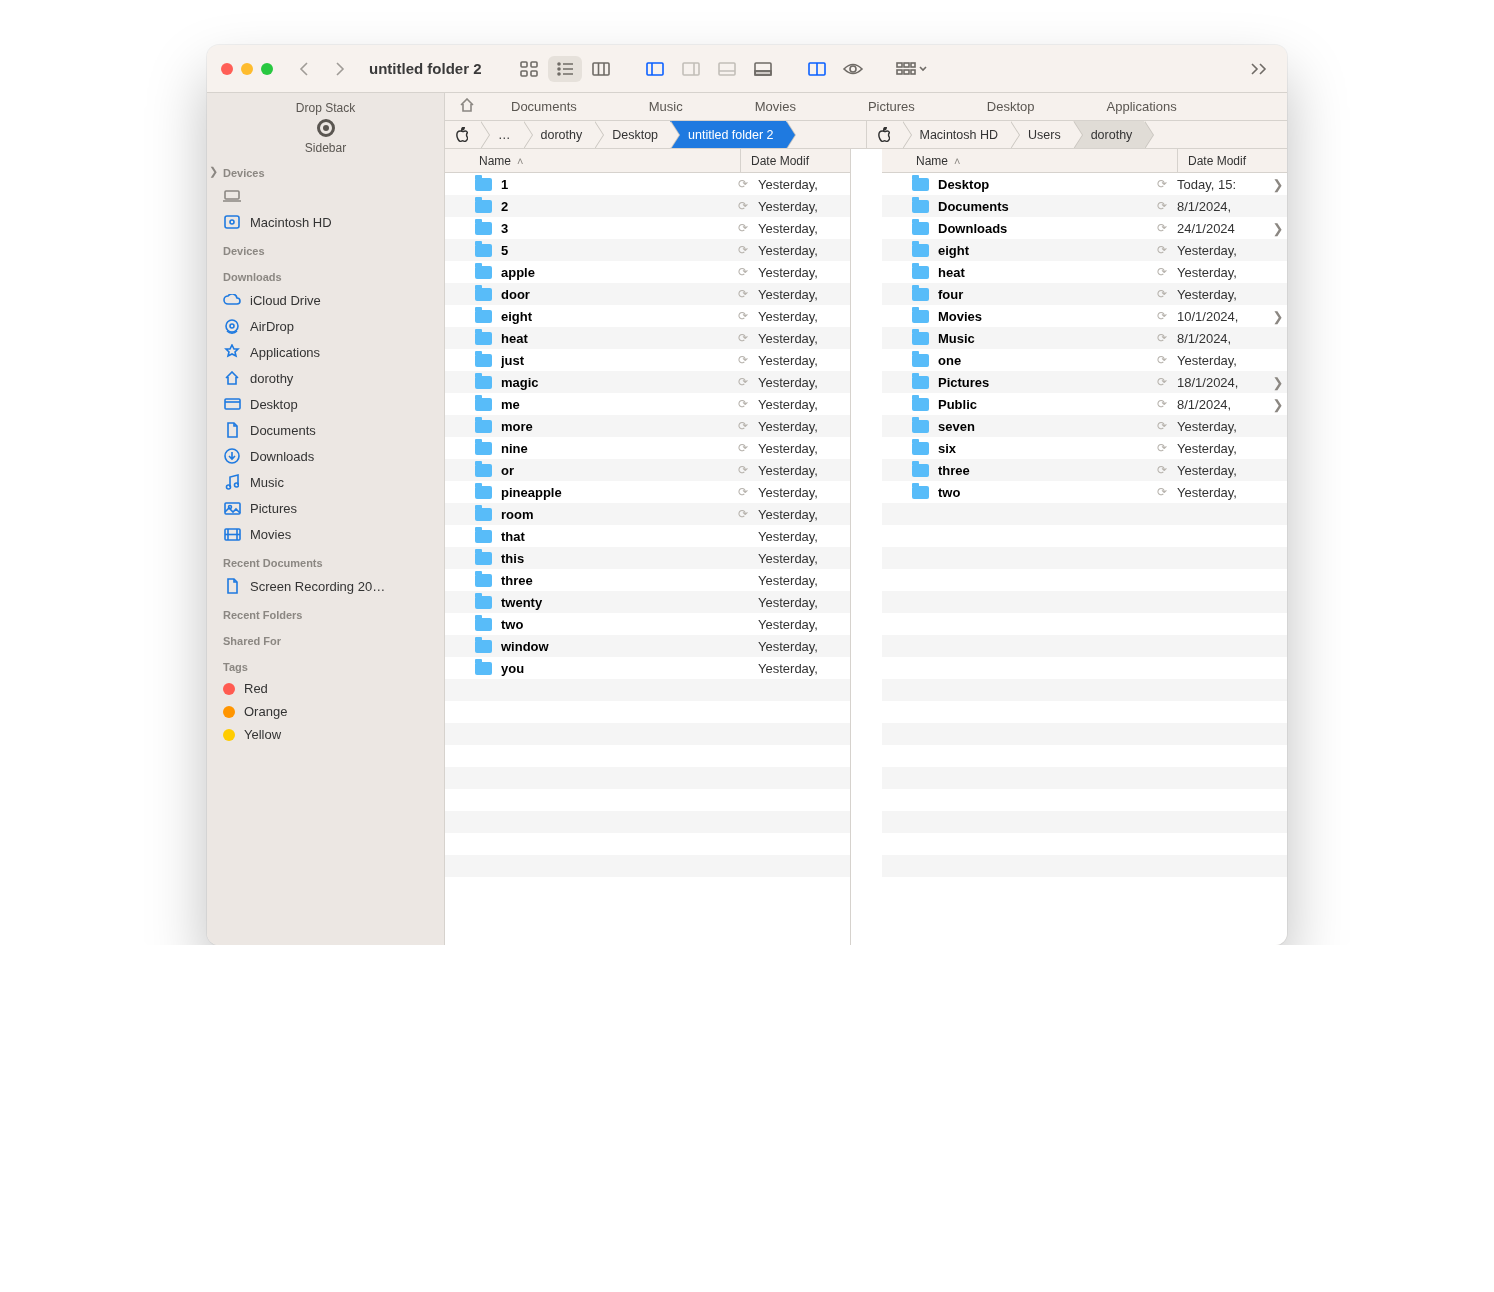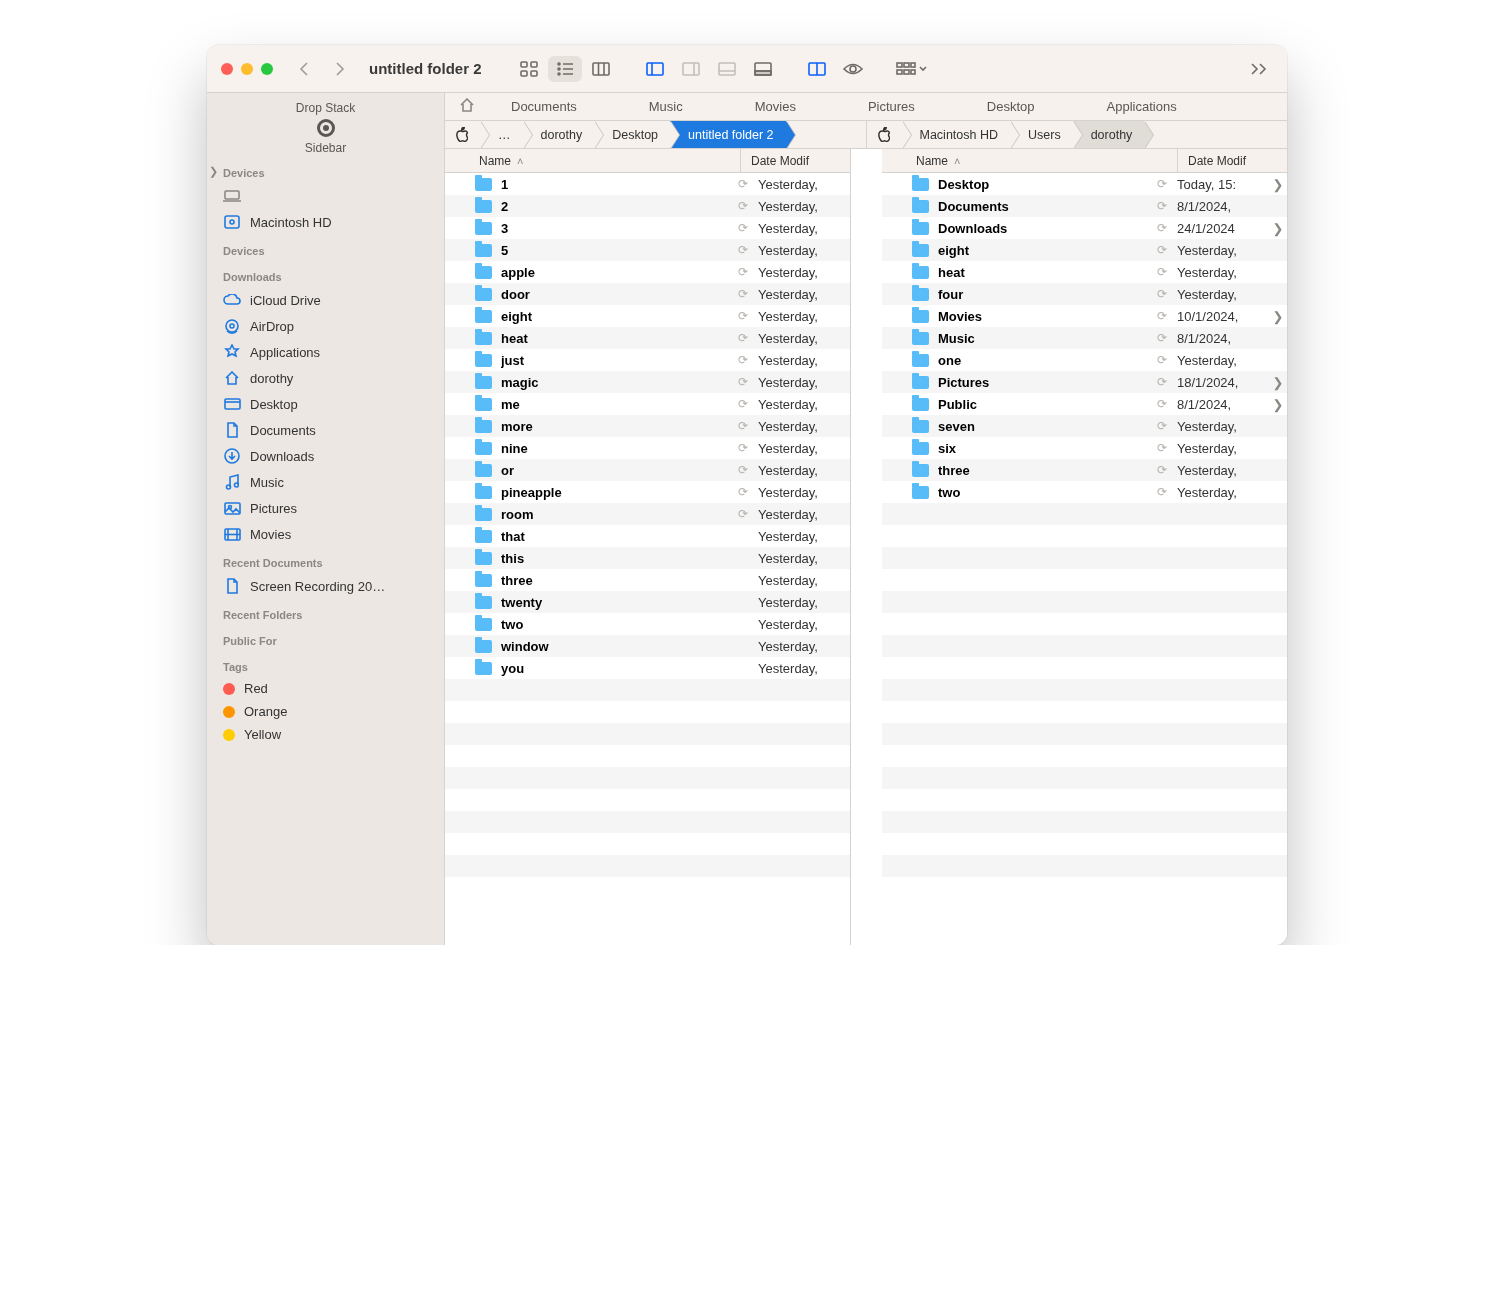--- a/index.html
+++ b/index.html
@@ -341,21 +341,21 @@
                 <svg width="13" height="16" viewBox="0 0 13 16">
                   <path d="M2 1h6l3 3v11H2z"></path>
                   <path d="M8 1v3h3"></path>
                 </svg>
               </span>
               <span>Screen Recording 20…</span>
             </div>
           </div>
 
         <div class="side-h">Recent Folders</div>
-        <div class="side-h">Public For</div>
+        <div class="side-h">Shared For</div>
 
         <div class="side-h">Tags</div>
         <div id="side-tags">
             <div class="side-item">
               <span class="tag-dot" style="background:#ff5b51"></span>
               <span>Red</span>
             </div>
             <div class="side-item">
               <span class="tag-dot" style="background:#ff9500"></span>
               <span>Orange</span>

